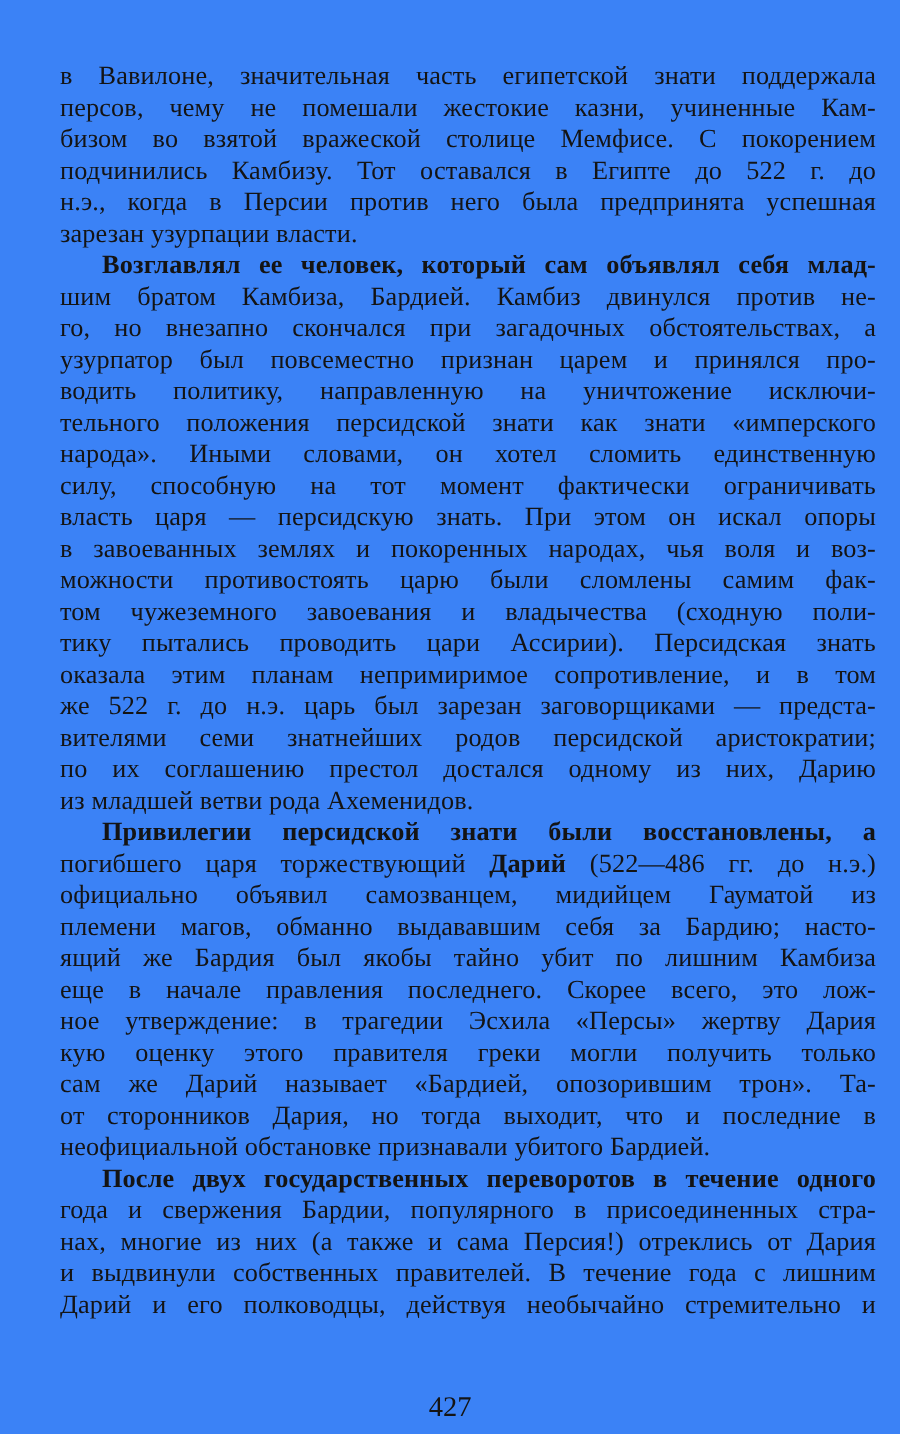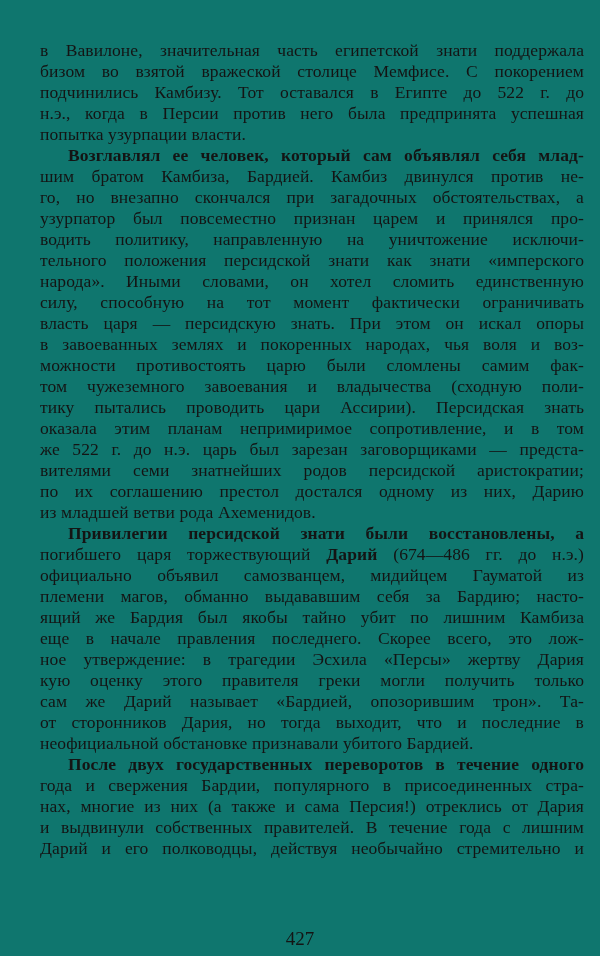--- a/index.html
+++ b/index.html
@@ -4,21 +4,21 @@
 <style>
   html, body {
     margin: 0;
     padding: 0;
     background: #ffffff;
   }
   .page {
     position: relative;
     width: 600px;
     height: 956px;
-    background: #0f766e;
+    background: #3b82f6;
     color: #141414;
     overflow: hidden;
     font-family: "Liberation Serif", "DejaVu Serif", serif;
   }
   .text-block {
     position: absolute;
     left: 40px;
     top: 40px;
     width: 544px;
     font-size: 17.5px;
@@ -51,44 +51,45 @@
     line-height: 24px;
     color: #141414;
   }
 </style>
 </head>
 <body>
 
 <div class="page">
   <div class="text-block">
       <div class="line">в Вавилоне, значительная часть египетской знати поддержала</div>
+      <div class="line">персов, чему не помешали жестокие казни, учиненные Кам-</div>
       <div class="line">бизом во взятой вражеской столице Мемфисе. С покорением</div>
       <div class="line">подчинились Камбизу. Тот оставался в Египте до 522 г. до</div>
       <div class="line">н.э., когда в Персии против него была предпринята успешная</div>
-      <div class="line para-end">попытка узурпации власти.</div>
+      <div class="line para-end">зарезан узурпации власти.</div>
       <div class="line indent">Возглавлял ее человек, который сам объявлял себя млад-</div>
       <div class="line">шим братом Камбиза, Бардией. Камбиз двинулся против не-</div>
       <div class="line">го, но внезапно скончался при загадочных обстоятельствах, а</div>
       <div class="line">узурпатор был повсеместно признан царем и принялся про-</div>
       <div class="line">водить политику, направленную на уничтожение исключи-</div>
       <div class="line">тельного положения персидской знати как знати «имперского</div>
       <div class="line">народа». Иными словами, он хотел сломить единственную</div>
       <div class="line">силу, способную на тот момент фактически ограничивать</div>
       <div class="line">власть царя — персидскую знать. При этом он искал опоры</div>
       <div class="line">в завоеванных землях и покоренных народах, чья воля и воз-</div>
       <div class="line">можности противостоять царю были сломлены самим фак-</div>
       <div class="line">том чужеземного завоевания и владычества (сходную поли-</div>
       <div class="line">тику пытались проводить цари Ассирии). Персидская знать</div>
       <div class="line">оказала этим планам непримиримое сопротивление, и в том</div>
       <div class="line">же 522 г. до н.э. царь был зарезан заговорщиками — предста-</div>
       <div class="line">вителями семи знатнейших родов персидской аристократии;</div>
       <div class="line">по их соглашению престол достался одному из них, Дарию</div>
       <div class="line para-end">из младшей ветви рода Ахеменидов.</div>
       <div class="line indent">Привилегии персидской знати были восстановлены, а</div>
-      <div class="line"><span>погибшего царя торжествующий </span><b>Дарий</b><span> (674—486 гг. до н.э.)</span></div>
+      <div class="line"><span>погибшего царя торжествующий </span><b>Дарий</b><span> (522—486 гг. до н.э.)</span></div>
       <div class="line">официально объявил самозванцем, мидийцем Гауматой из</div>
       <div class="line">племени магов, обманно выдававшим себя за Бардию; насто-</div>
       <div class="line">ящий же Бардия был якобы тайно убит по лишним Камбиза</div>
       <div class="line">еще в начале правления последнего. Скорее всего, это лож-</div>
       <div class="line">ное утверждение: в трагедии Эсхила «Персы» жертву Дария</div>
       <div class="line">кую оценку этого правителя греки могли получить только</div>
       <div class="line">сам же Дарий называет «Бардией, опозорившим трон». Та-</div>
       <div class="line">от сторонников Дария, но тогда выходит, что и последние в</div>
       <div class="line para-end">неофициальной обстановке признавали убитого Бардией.</div>
       <div class="line indent">После двух государственных переворотов в течение одного</div>

